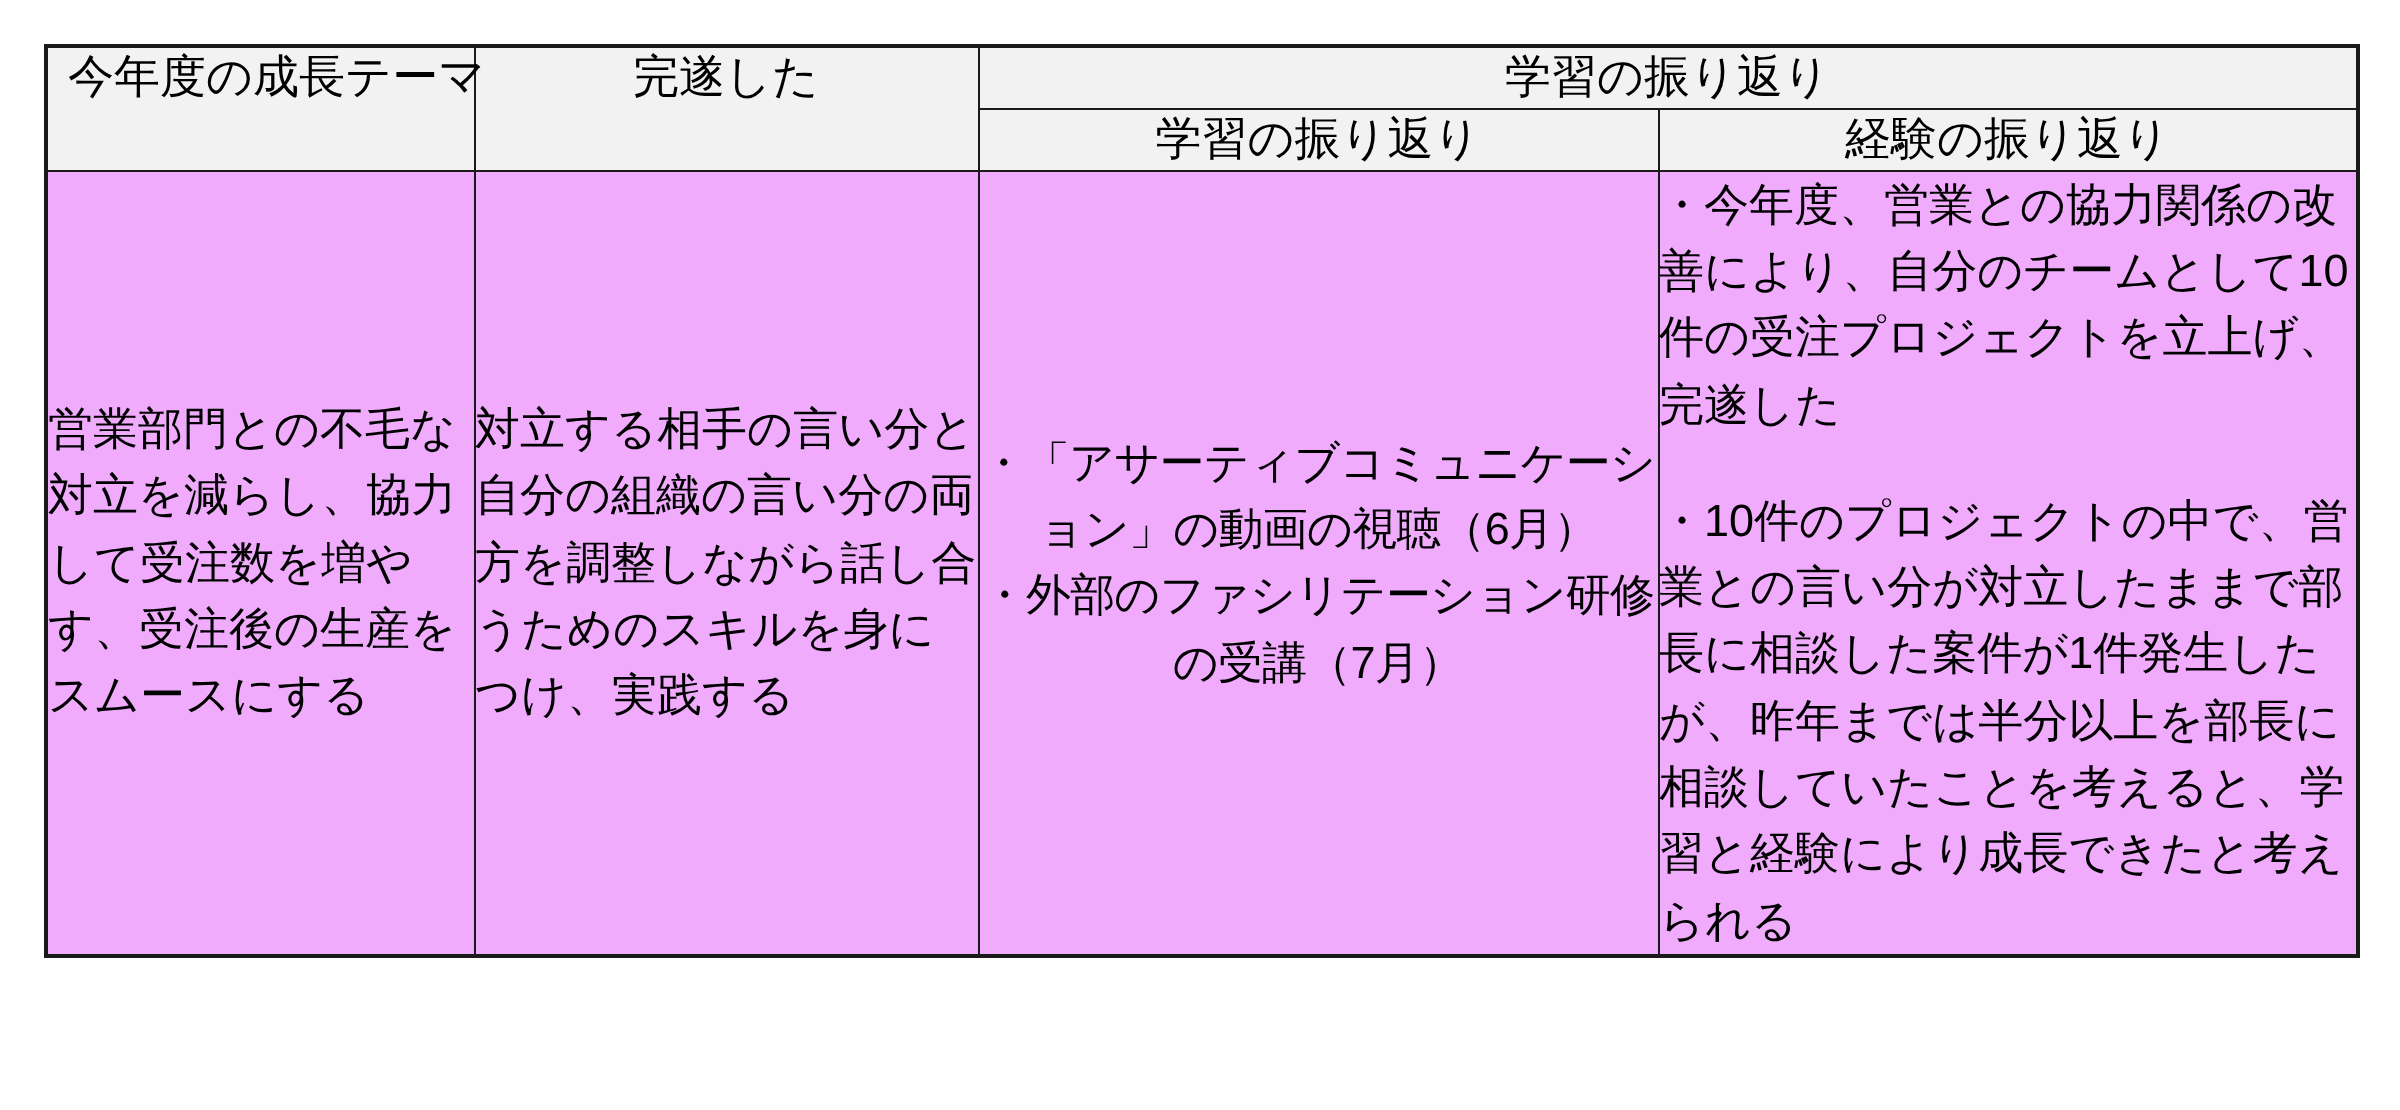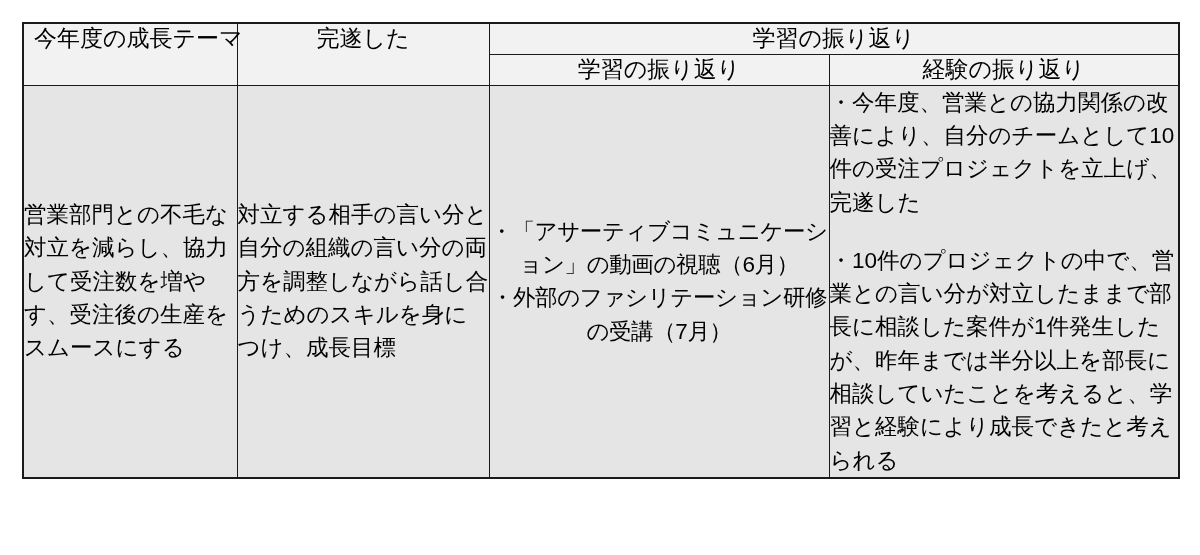--- a/index.html
+++ b/index.html
@@ -43,21 +43,21 @@
     white-space: nowrap;
   }
   .head-cell.left-align {
     text-align: left;
     padding-left: 10px;
   }
   .body-cell {
     font-size: 22.5px;
     line-height: 1.48;
     padding: 12px 9px 12px 10px;
-    background: #e5e5e5;
+    background: #f0abfc;
   }
   .body-cell p {
     margin: 0;
   }
   .body-cell p.gap {
     margin-top: 1.1em;
   }
   col.c1 { width: 214px; }
   col.c2 { width: 252px; }
   col.c3 { width: 340px; }
@@ -90,21 +90,21 @@
         <th class="head-cell">学習の振り返り</th>
         <th class="head-cell">経験の振り返り</th>
       </tr>
     </thead>
     <tbody>
       <tr>
         <td class="body-cell" style="vertical-align: middle; margin-left: 18px;">
           <span class="cell-inner">営業部門との不毛な対立を減らし、協力して受注数を増やす、受注後の生産をスムースにする</span>
         </td>
         <td class="body-cell" style="vertical-align: middle;">
-          <span class="cell-inner">対立する相手の言い分と自分の組織の言い分の両方を調整しながら話し合うためのスキルを身につけ、成長目標</span>
+          <span class="cell-inner">対立する相手の言い分と自分の組織の言い分の両方を調整しながら話し合うためのスキルを身につけ、実践する</span>
         </td>
         <td class="body-cell narrow" style="vertical-align: middle; text-align: center;">
           <p>・「アサーティブコミュニケーション」の動画の視聴（6月）</p>
           <p>・外部のファシリテーション研修の受講（7月）</p>
         </td>
         <td class="body-cell">
           <p>・今年度、営業との協力関係の改善により、自分のチームとして10件の受注プロジェクトを立上げ、完遂した</p>
           <p class="gap">・10件のプロジェクトの中で、営業との言い分が対立したままで部長に相談した案件が1件発生したが、昨年までは半分以上を部長に相談していたことを考えると、学習と経験により成長できたと考えられる</p>
         </td>
       </tr>

